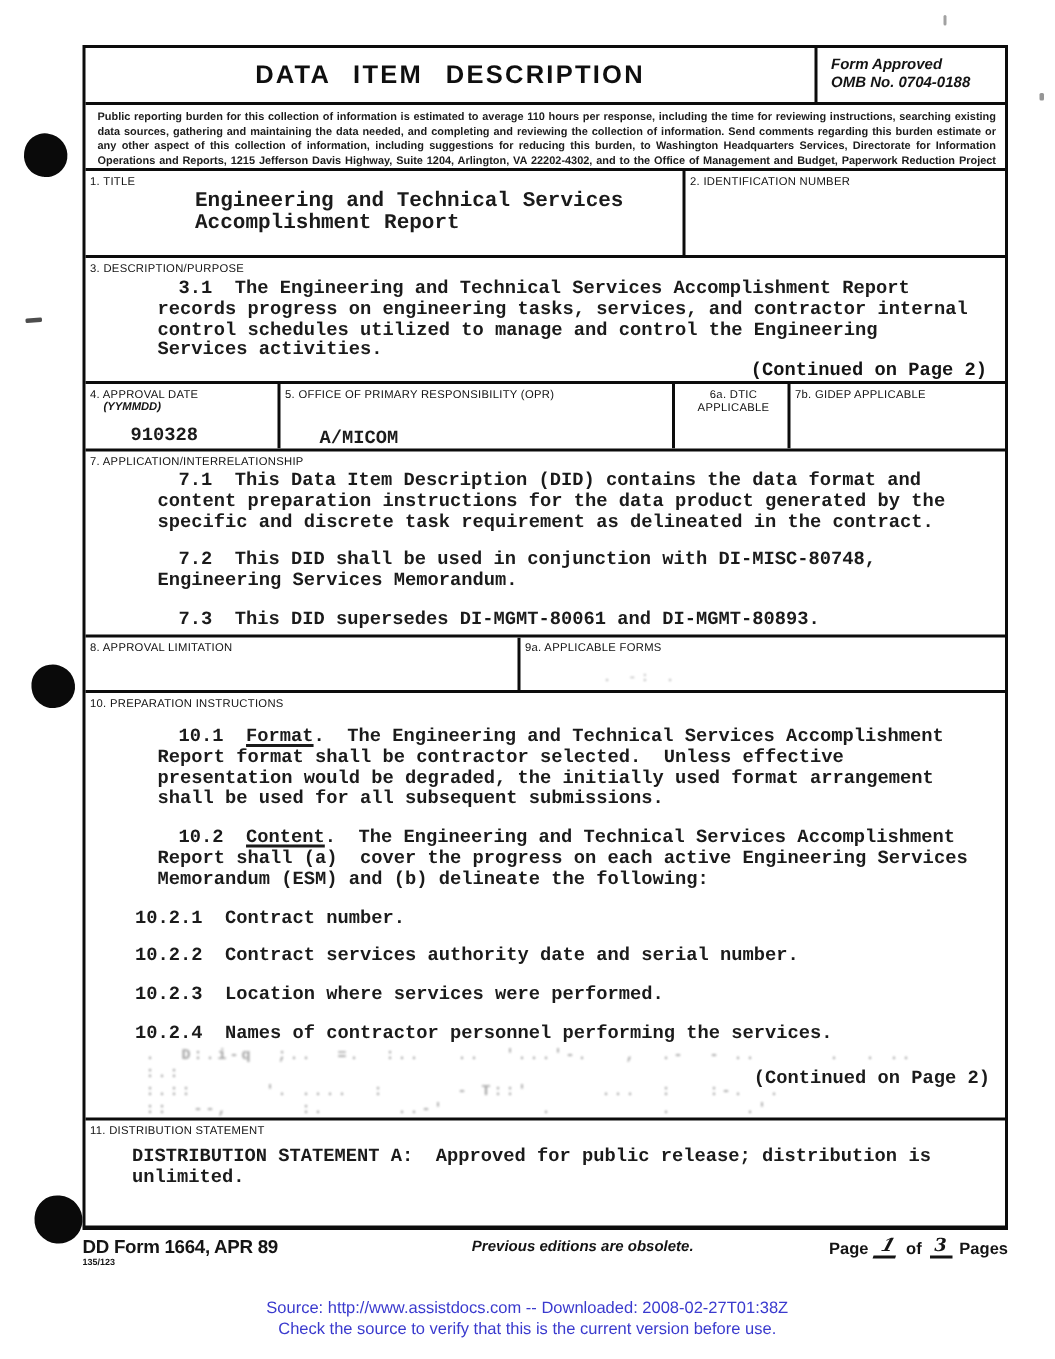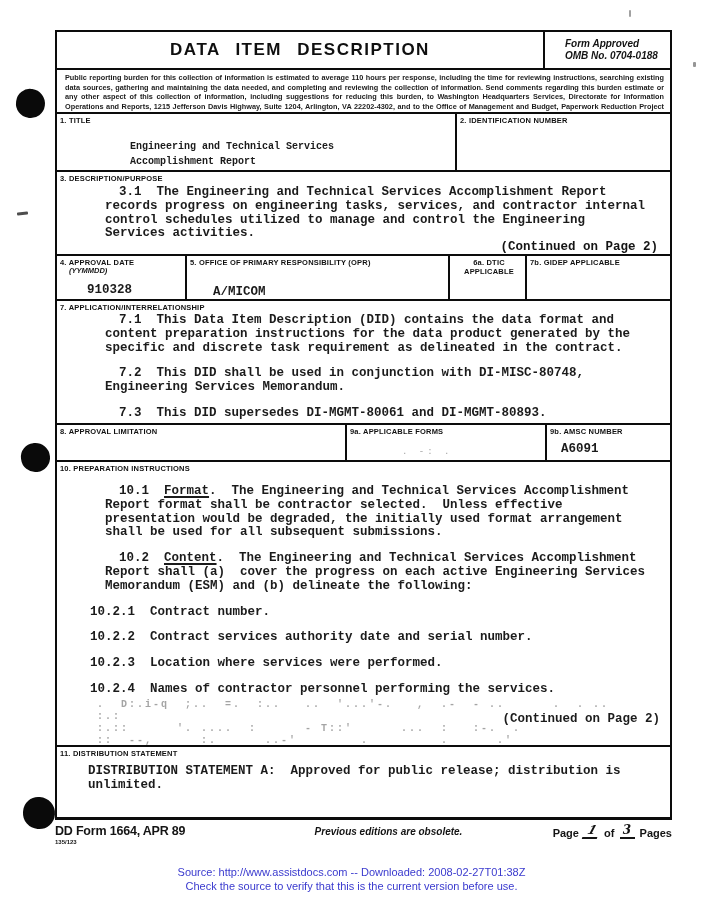--- a/index.html
+++ b/index.html
@@ -8,49 +8,49 @@
 
   
   .form-box{position:absolute;left:55px;top:30px;width:617px;height:790px;
             border:2px solid #0c0c0c;border-bottom-width:3px;box-sizing:border-box;background:#fff;}
   .row{box-sizing:border-box;border-bottom:2px solid #0c0c0c;position:relative;overflow:hidden;}
   .row:last-child{border-bottom:none;}
   .cells{display:flex;height:100%;}
   .cell{box-sizing:border-box;position:relative;overflow:hidden;}
   .cell + .cell{border-left:2px solid #0c0c0c;}
 
-  .lbl{display:block;font-size:7.5px;font-weight:700;letter-spacing:.2px;
+  .lbl{display:block;font-size:7.5px;font-weight:400;letter-spacing:.2px;
        padding:2px 0 0 3px;color:#111;line-height:9px;}
   .sublbl{display:block;font-size:7.5px;font-weight:700;font-style:italic;
           padding:0 0 0 12px;line-height:8px;}
 
   
   .tw{font-family:"Liberation Mono","DejaVu Sans Mono",monospace;font-weight:700;
       font-size:12.5px;line-height:13.8px;color:#1b1b1b;white-space:pre-wrap;margin:0;}
   .para{padding-left:48px;padding-right:8px;text-indent:14px;}
   .item{padding-left:33px;}
   .u{text-decoration:underline;text-underline-offset:2px;text-decoration-thickness:1.5px;}
 
   
   .header-row{height:38px;}
   .title-cell{flex:1;display:flex;align-items:center;justify-content:center;}
   .form-title{font-size:17px;font-weight:700;letter-spacing:1.5px;word-spacing:9px;color:#0f0f0f;}
   .approved-cell{width:127px;display:flex;align-items:center;}
   .approved{font-size:10px;font-weight:700;font-style:italic;line-height:12px;
-            white-space:pre-line;padding-left:20px;}
+            white-space:pre-line;padding-left:9px;}
 
   
   .burden-row{height:44px;}
   .burden{font-size:7.3px;line-height:9.6px;font-weight:600;margin:0;
           padding:3px 6px 0 8px;text-align:justify;color:#1c1c1c;}
 
   
   .row-1{height:58px;}
   .c-title{width:398px;}
-  .title-val{padding-left:73px;margin-top:14px;white-space:pre-line;font-size:10px;line-height:15px;}
+  .title-val{padding-left:73px;margin-top:2px;white-space:pre-line;font-size:14px;line-height:15px;}
   .c-idnum{flex:1;}
   .id-val{padding-left:25px;margin-top:19px;font-size:13px;}
 
   
   .row-3{height:84px;}
   .row-3 .para{margin-top:3px;}
   .continued{font-family:"Liberation Mono","DejaVu Sans Mono",monospace;font-weight:700;
              font-size:12.5px;text-align:right;padding-right:12px;line-height:13.8px;}
 
   
@@ -192,24 +192,20 @@
     </div>
 
     <div class="row row-8">
       <div class="cells">
         <div class="cell c-s8">
           <span class="lbl">8. APPROVAL LIMITATION</span>
         </div>
         <div class="cell c-s9a">
           <span class="lbl">9a. APPLICABLE FORMS</span>
           <span class="ghost-mini">. -: .</span>
-        </div>
-        <div class="cell c-s9b">
-          <span class="lbl">9b. AMSC NUMBER</span>
-          <span class="val-abs" style="left:14px;bottom:4px;">A6091</span>
         </div>
       </div>
     </div>
 
     <div class="row row-10">
       <span class="lbl">10. PREPARATION INSTRUCTIONS</span>
       <div class="tw para"><span>10.1  </span><span class="u">Format</span><span>.  The Engineering and Technical Services Accomplishment
 Report format shall be contractor selected.  Unless effective
 presentation would be degraded, the initially used format arrangement
 shall be used for all subsequent submissions.</span></div>

